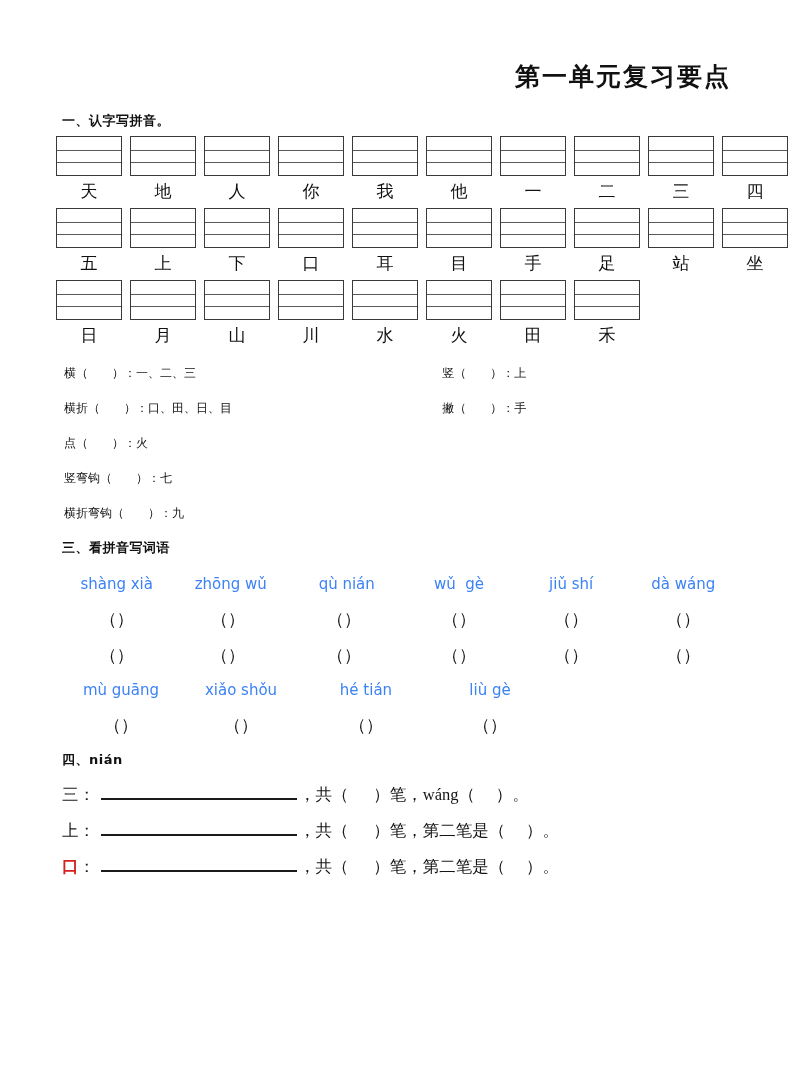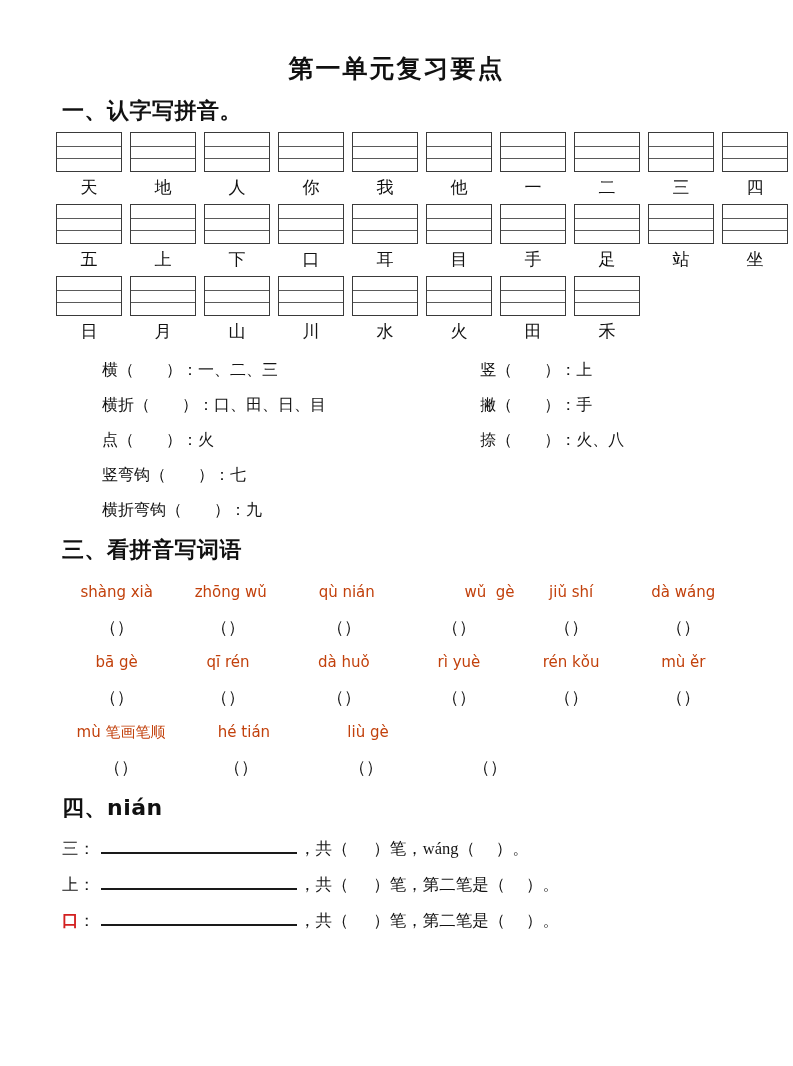--- a/index.html
+++ b/index.html
@@ -16,34 +16,34 @@
     overflow: hidden;
   }
   .page {
     width: 793px;
     height: 1066px;
     position: relative;
     box-sizing: border-box;
     padding: 0 54px;
   }
   .doc-title {
-    text-align: center;
+    text-align: right;
     font-family: "DejaVu Sans", sans-serif;
     font-weight: bold;
     font-size: 25px;
     letter-spacing: 2px;
-    margin: 0;
+    margin: 8px;
     padding-top: 52px;
     padding-bottom: 3px;
     color: #111;
   }
   .section-head {
     font-family: "DejaVu Sans", sans-serif;
     font-weight: bold;
-    font-size: 22px;
+    font-size: 13px;
     letter-spacing: 0.5px;
     color: #111;
     margin: 0;
     padding: 8px 0 4px 8px;
   }
   
   .char-rows { padding: 2px 0 0 2px; }
   .char-row {
     display: flex;
     gap: 8px;
@@ -76,39 +76,38 @@
     font-size: 17px;
     line-height: 30px;
     color: #111;
   }
   
   .stroke-grid {
     position: relative;
     padding: 4px 0 0 10px;
   }
   .stroke-line {
-    font-size: 16px;
+    font-size: 12px;
     line-height: 35px;
     white-space: pre;
     color: #141414;
-    margin-left: 38px;
   }
   .stroke-cols {
     display: flex;
   }
   .stroke-col-left { width: 408px; }
   .stroke-col-right { width: 320px; }
   
   .pinyin-block { padding: 6px 0 0 8px; }
   .pinyin-line {
     display: flex;
     font-family: "DejaVu Sans", sans-serif;
     font-size: 15px;
     line-height: 34px;
-    color: #c2410c;
+    color: #3b82f6;
     white-space: pre;
   }
   .paren-line {
     display: flex;
     font-family: "DejaVu Serif", serif;
     font-size: 17px;
     line-height: 36px;
     color: #141414;
   }
   .pw { text-align: center; }
@@ -353,51 +352,49 @@
       <div class="stroke-cols">
         <div class="stroke-col-left" id="strokeLeftA">
             <div class="stroke-line"><span>横（</span><span>        </span><span>）：</span><span>一、二、三</span></div>
             <div class="stroke-line"><span>横折（</span><span>        </span><span>）：</span><span>口、田、日、目</span></div>
             <div class="stroke-line"><span>点（</span><span>        </span><span>）：</span><span>火</span></div>
             <div class="stroke-line"><span>竖弯钩（</span><span>        </span><span>）：</span><span>七</span></div>
           </div>
         <div class="stroke-col-right" id="strokeRight">
             <div class="stroke-line"><span>竖（</span><span>        </span><span>）：</span><span>上</span></div>
             <div class="stroke-line"><span>撇（</span><span>        </span><span>）：</span><span>手</span></div>
-            <div class="stroke-line"><span>捺（</span><span>        </span><span>）：</span><span>火、八</span></div>
           </div>
       </div>
       <div id="strokeLeftB">
           <div class="stroke-line"><span>横折弯钩（</span><span>        </span><span>）：</span><span>九</span></div>
         </div>
     </div>
   </div>
 
   <div>
     <div class="section-head">三、看拼音写词语</div>
     <div class="pinyin-block" id="pinyinBlock">
-        <div class="pinyin-line"><span class="pw" style="width: 118px;">shàng xià</span><span class="pw" style="width: 128px;">zhōng wǔ</span><span class="pw" style="width: 122px;">qù nián</span><span class="pw" style="width: 120px; text-align: right;">wǔ  gè</span><span class="pw" style="width: 122px;">jiǔ shí</span><span class="pw" style="width: 120px;">dà wáng</span></div>
+        <div class="pinyin-line"><span class="pw" style="width: 118px;">shàng xià</span><span class="pw" style="width: 128px;">zhōng wǔ</span><span class="pw" style="width: 122px;">qù nián</span><span class="pw" style="width: 120px;">wǔ  gè</span><span class="pw" style="width: 122px;">jiǔ shí</span><span class="pw" style="width: 120px;">dà wáng</span></div>
         <div class="paren-line">
           <span class="pr" style="width: 118px;"><span class="lp">（</span><span>）</span></span>
           <span class="pr" style="width: 122px;"><span class="lp">（</span><span>）</span></span>
           <span class="pr" style="width: 128px;"><span class="lp">（</span><span>）</span></span>
           <span class="pr" style="width: 120px;"><span class="lp">（</span><span>）</span></span>
           <span class="pr" style="width: 122px;"><span class="lp">（</span><span>）</span></span>
           <span class="pr" style="width: 120px;"><span class="lp">（</span><span>）</span></span>
         </div>
-        <div class="pinyin-line"><span class="pw" style="width: 118px;">bā gè</span><span class="pw" style="width: 122px;">qī rén</span><span class="pw" style="width: 128px;">dà huǒ</span><span class="pw" style="width: 120px;">rì yuè</span><span class="pw" style="width: 122px;">rén kǒu</span><span class="pw" style="width: 120px;">mù ěr</span></div>
         <div class="paren-line">
           <span class="pr" style="width: 118px;"><span class="lp">（</span><span>）</span></span>
           <span class="pr" style="width: 122px;"><span class="lp">（</span><span>）</span></span>
           <span class="pr" style="width: 128px;"><span class="lp">（</span><span>）</span></span>
           <span class="pr" style="width: 120px;"><span class="lp">（</span><span>）</span></span>
           <span class="pr" style="width: 122px;"><span class="lp">（</span><span>）</span></span>
           <span class="pr" style="width: 120px;"><span class="lp">（</span><span>）</span></span>
         </div>
-        <div class="pinyin-line"><span class="pw" style="width: 118px;">mù 笔画笔顺</span><span class="pw" style="width: 128px;">hé tián</span><span class="pw" style="width: 120px;">liù gè</span></div>
+        <div class="pinyin-line"><span class="pw" style="width: 118px;">mù guāng</span><span class="pw" style="width: 122px;">xiǎo shǒu</span><span class="pw" style="width: 128px;">hé tián</span><span class="pw" style="width: 120px;">liù gè</span></div>
         <div class="paren-line">
           <span class="pr" style="width: 118px;"><span class="lp">（</span><span>）</span></span>
           <span class="pr" style="width: 122px;"><span class="lp">（</span><span>）</span></span>
           <span class="pr" style="width: 128px;"><span class="lp">（</span><span>）</span></span>
           <span class="pr" style="width: 120px;"><span class="lp">（</span><span>）</span></span>
         </div>
       </div>
   </div>
 
   <div>

